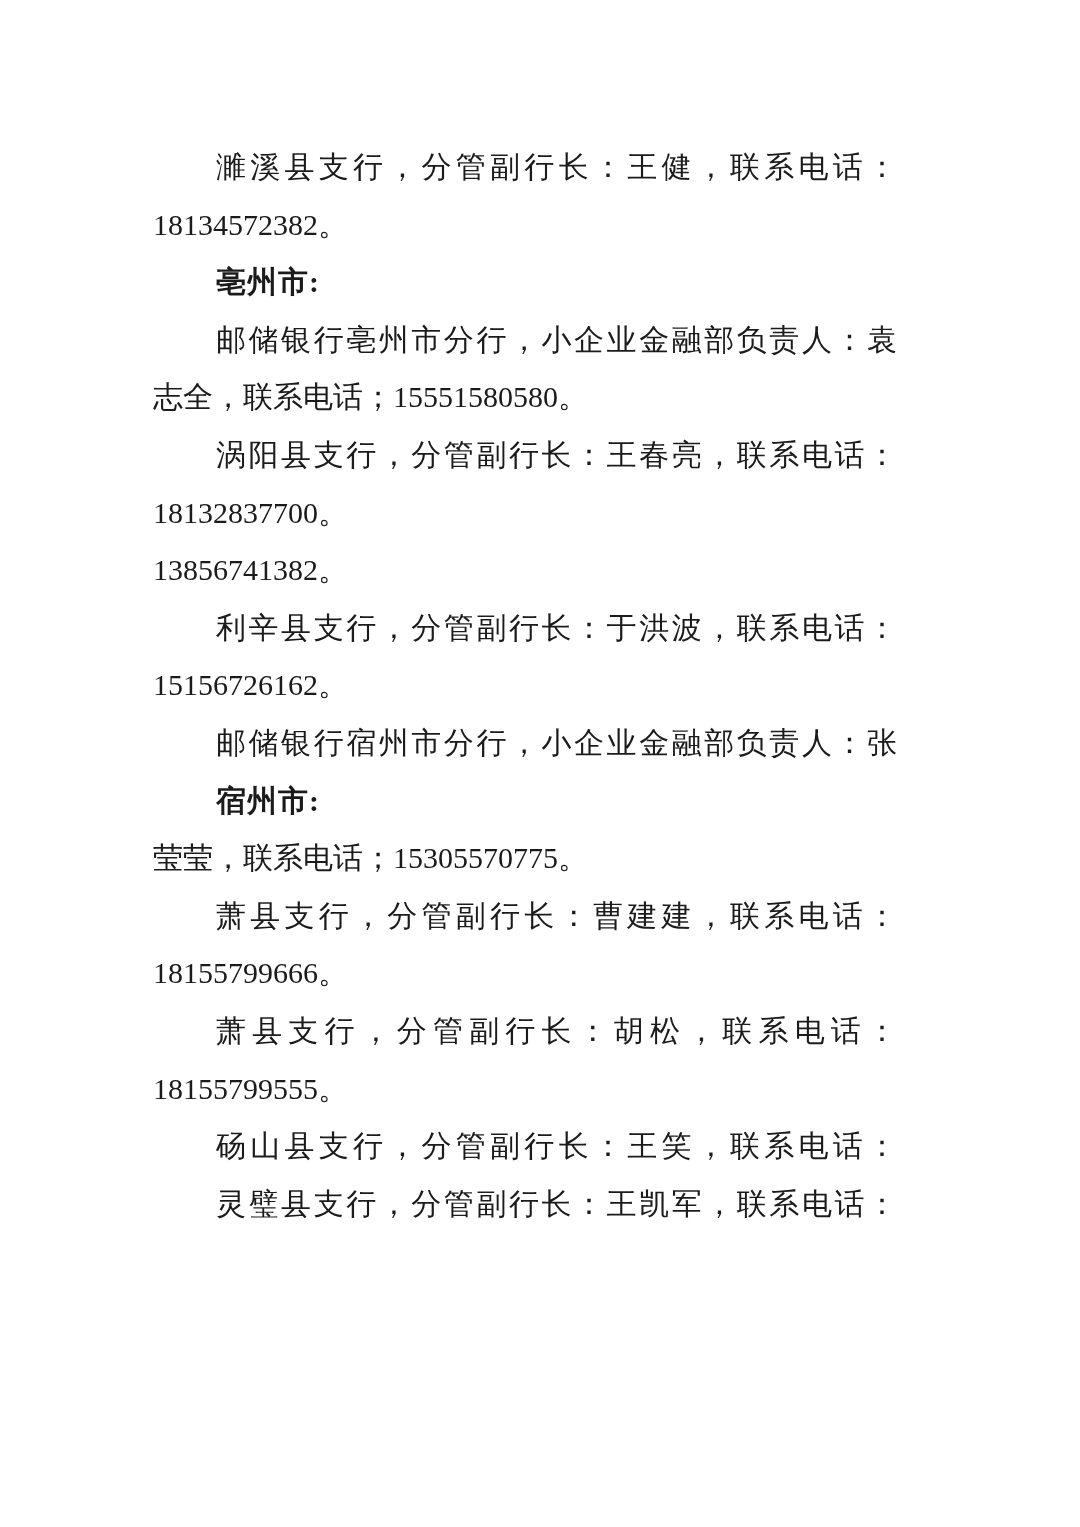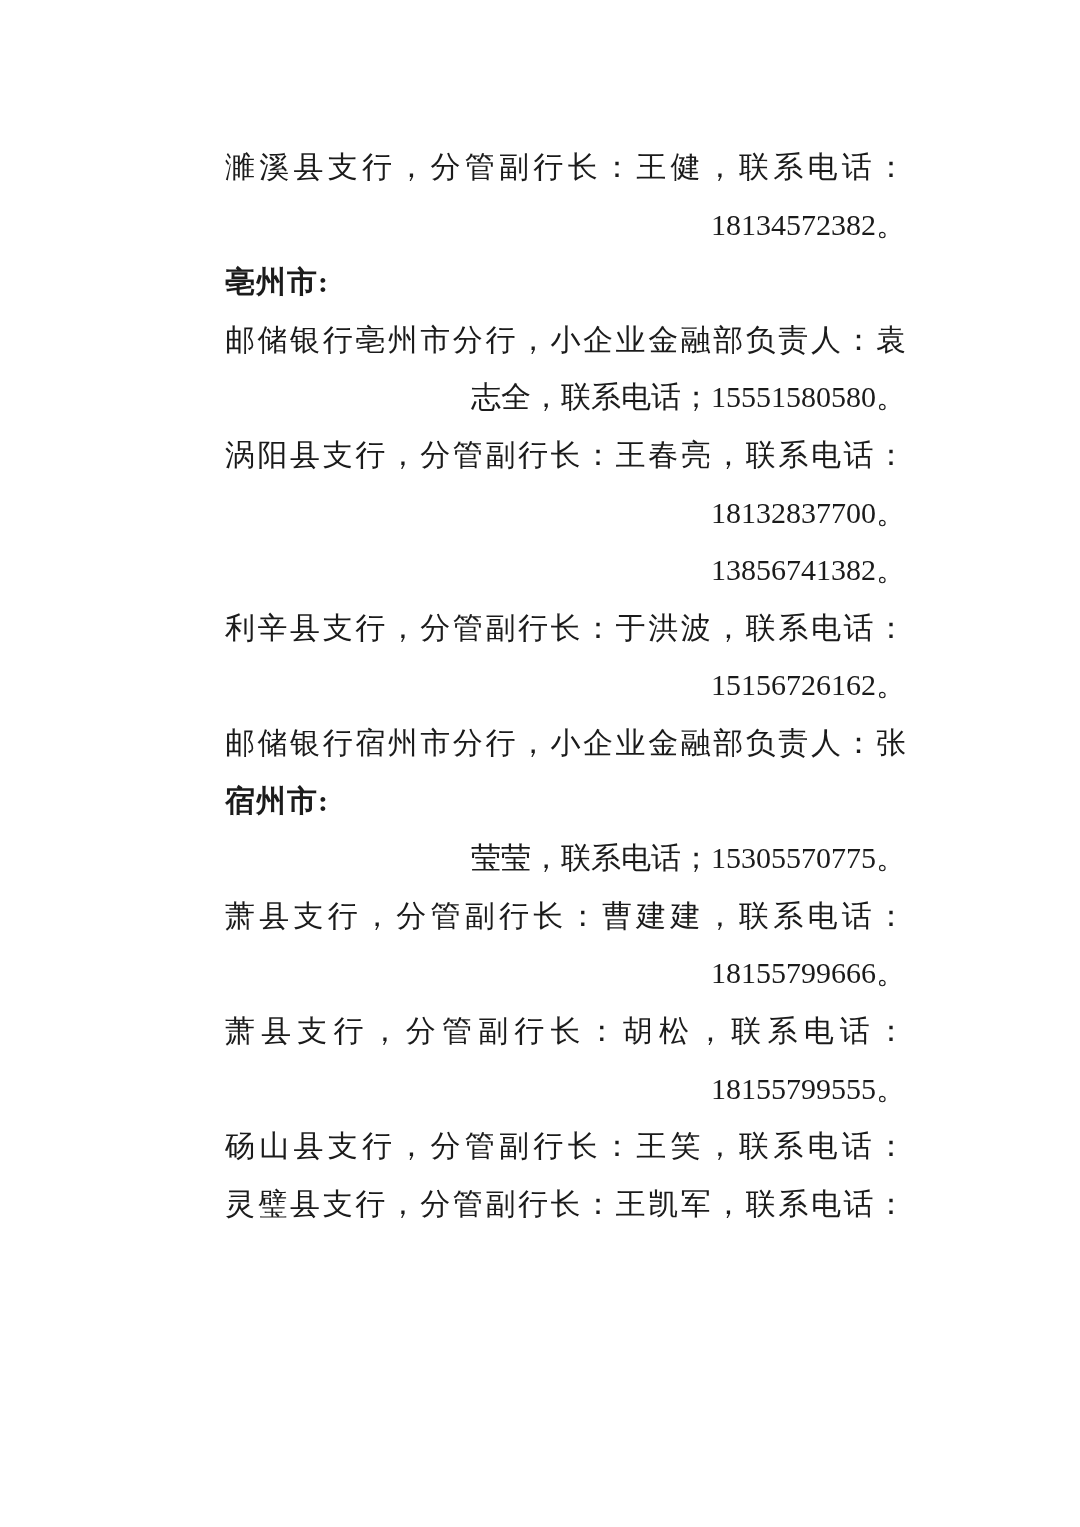--- a/index.html
+++ b/index.html
@@ -8,42 +8,42 @@
   }
   body {
     width: 1080px;
     height: 1527px;
     background: #ffffff;
     position: relative;
     overflow: hidden;
   }
   .doc-body {
     position: absolute;
-    left: 162px;
+    left: 153px;
     top: 138px;
     width: 744px;
     font-family: "Liberation Serif", "DejaVu Serif", serif;
     font-size: 30px;
     color: #1b1b1b;
     -webkit-text-size-adjust: none;
   }
   .line {
     height: 57.6px;
     line-height: 57.6px;
   }
   
   .first {
     text-indent: 63px;
     text-align: justify;
     text-align-last: justify;
     text-justify: inter-character;
   }
   
   .cont {
-    text-align: right;
+    text-align: left;
   }
   
   .heading {
     text-indent: 63px;
     font-weight: bold;
     text-align: left;
     letter-spacing: 1px;
   }
 </style>
 </head>

